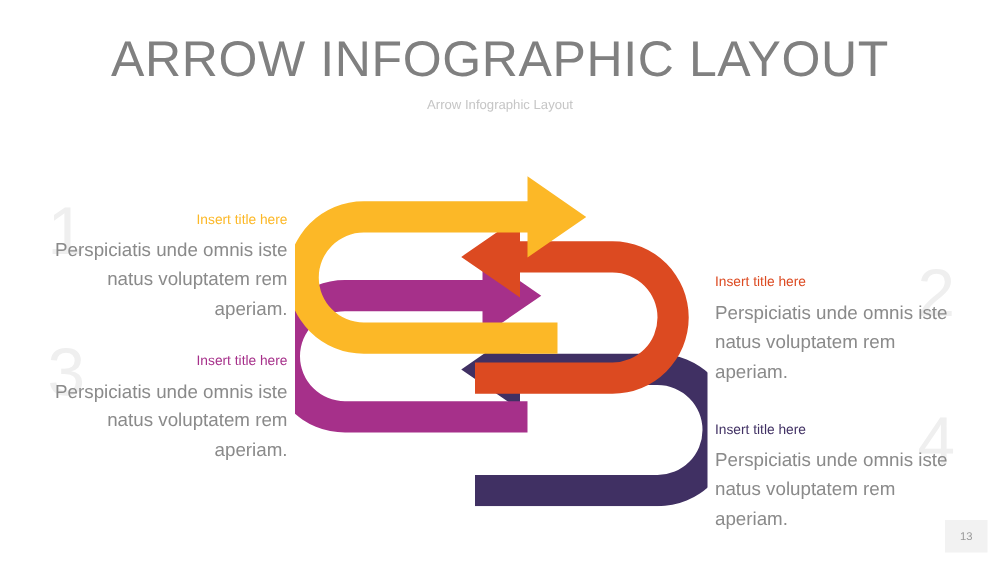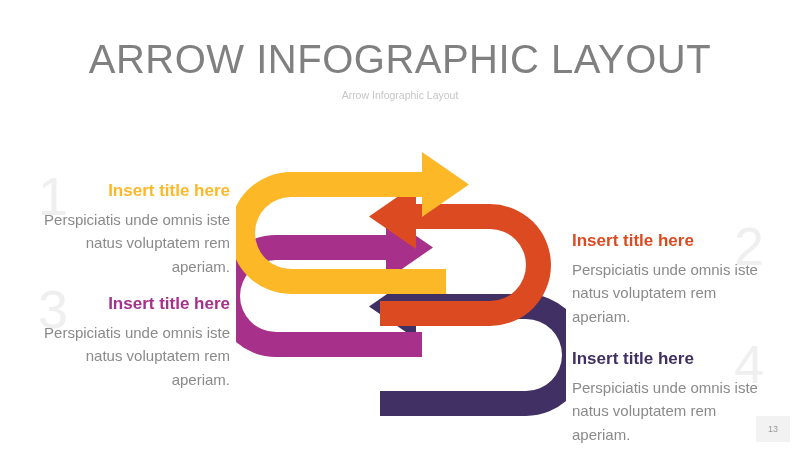--- a/index.html
+++ b/index.html
@@ -12,21 +12,20 @@
     height: 450px;
     position: relative;
     overflow: hidden;
     font-family: "Liberation Sans", sans-serif;
     background: #ffffff;
   }
   .slide {
     position: absolute;
     inset: 0;
     background: #ffffff;
-    margin-top: 11px;
   }
 
   
   .title {
     position: absolute;
     left: 0;
     right: 0;
     top: 26px;
     text-align: center;
     font-size: 40px;
@@ -64,22 +63,22 @@
   .block .num {
     position: absolute;
     top: -12px;
     font-size: 54px;
     line-height: 1;
     color: #efefef;
     font-weight: 400;
     user-select: none;
   }
   .block .btitle {
-    font-size: 17px;
-    font-weight: 700;
+    font-size: 11px;
+    font-weight: 400;
     margin: 0 0 7px 0;
     position: relative;
     z-index: 2;
   }
   .block .bbody {
     font-size: 15px;
     line-height: 1.55;
     color: #8a8a8a;
     position: relative;
     z-index: 2;

